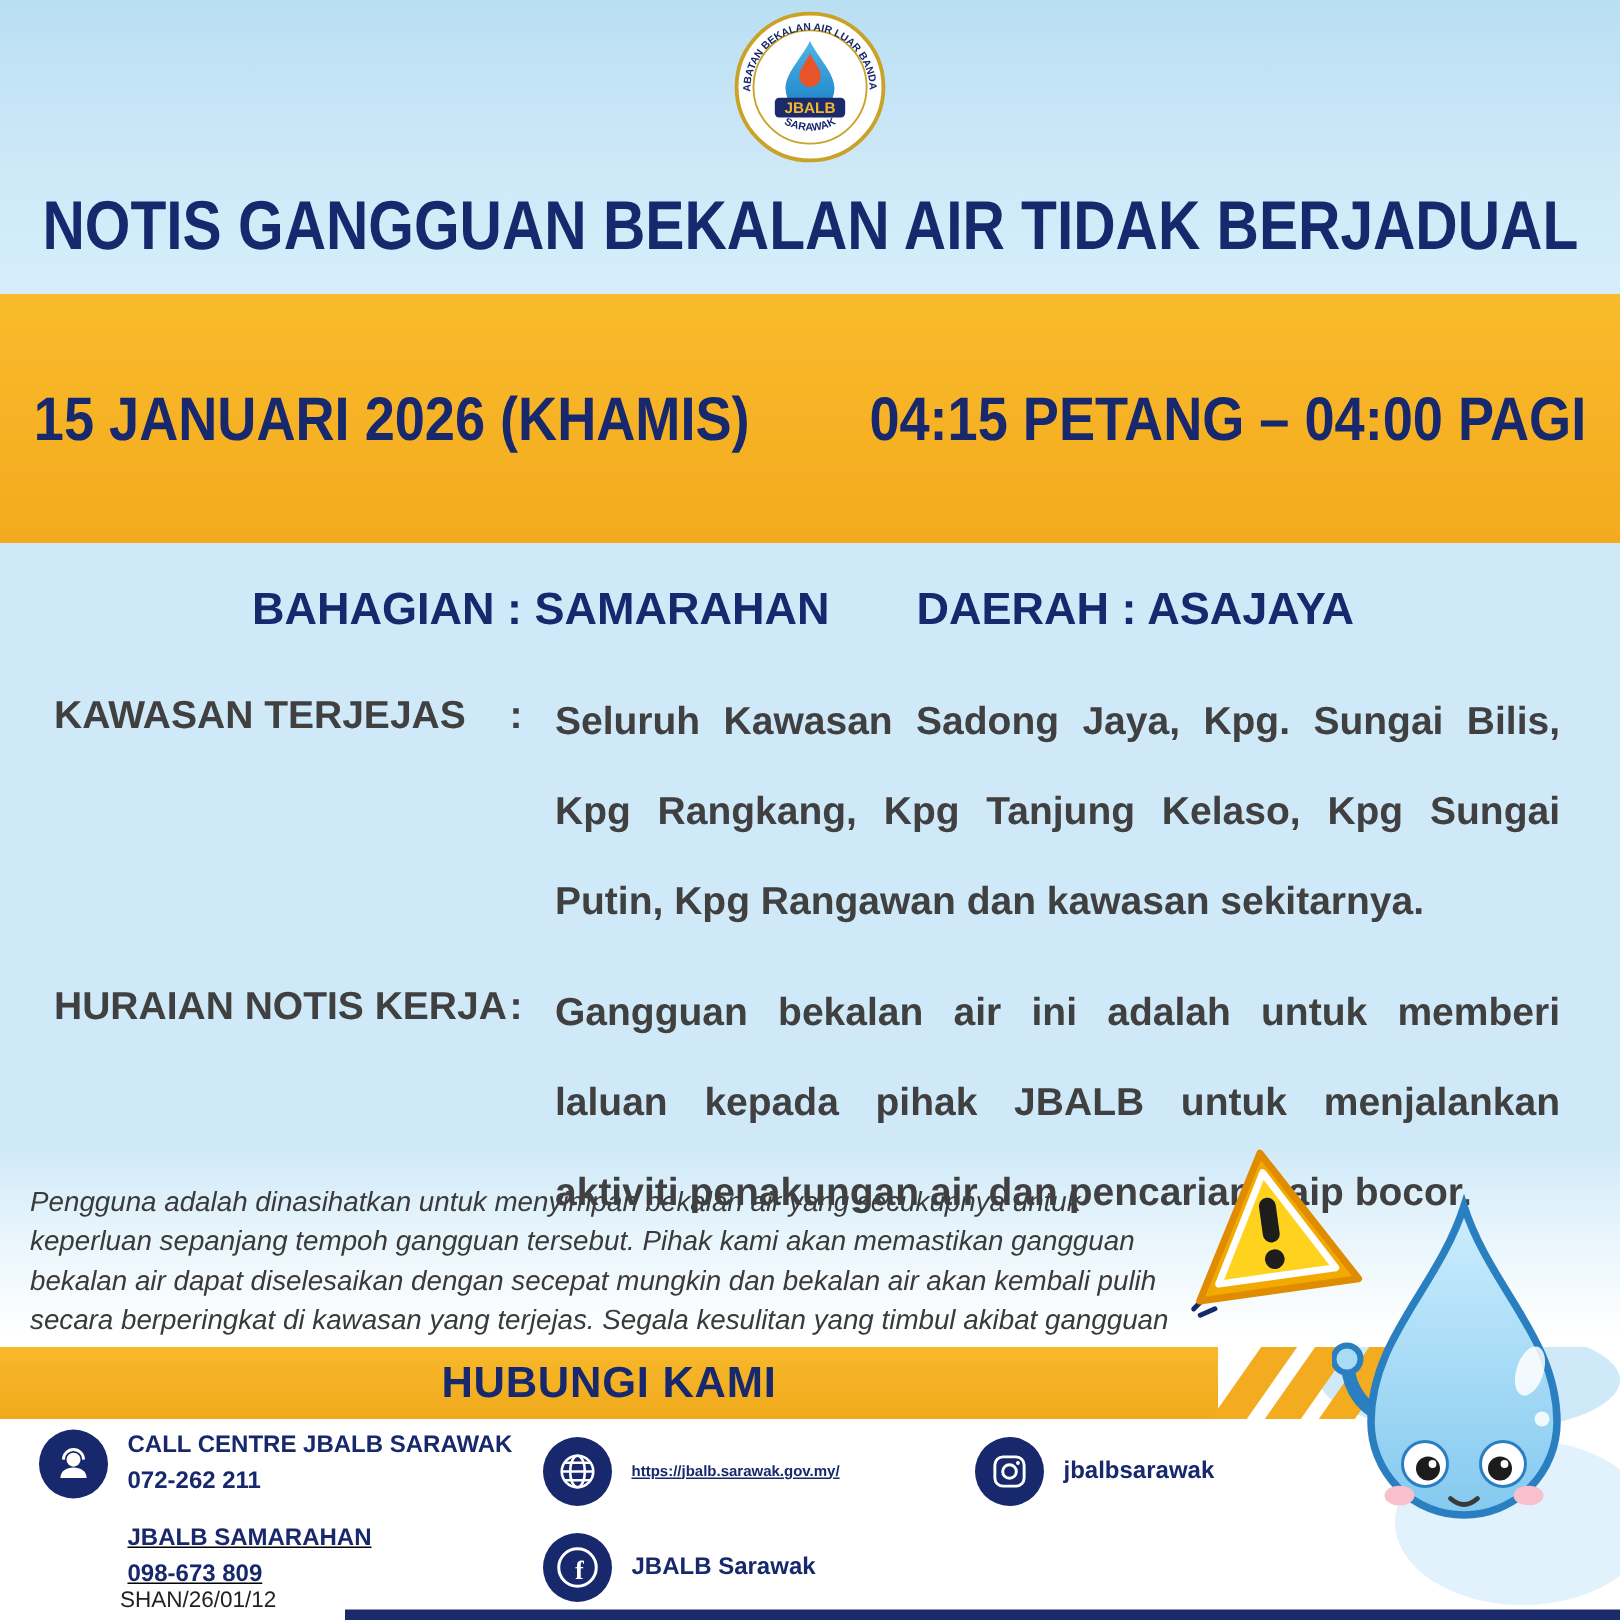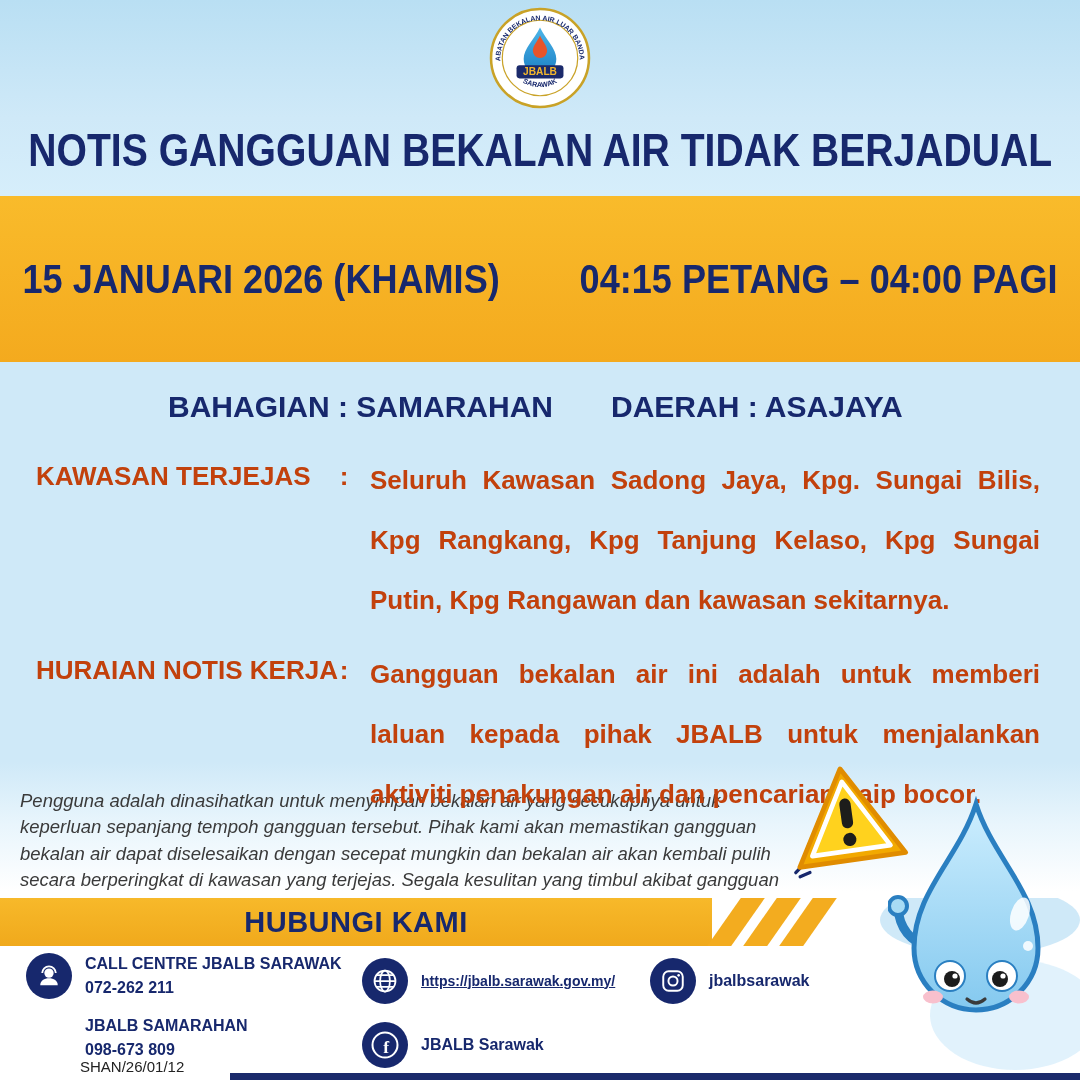--- a/index.html
+++ b/index.html
@@ -18,54 +18,54 @@
   .date-banner{position:absolute;top:196px;left:0;width:1080px;height:166px;
        background:linear-gradient(180deg,#f9bb2b 0%,#f4aa1e 100%);
        display:flex;align-items:center;justify-content:center;gap:14px;}
   .date-line{font-size:41px;font-weight:bold;color:#17286d;white-space:nowrap;
        transform:scaleX(0.88);transform-origin:center;}
 
   
   .details{position:absolute;top:362px;left:0;width:1080px;height:400px;background:#cfe9f8;
        padding:22px 40px 0 36px;box-sizing:border-box;z-index:2;}
   .region-row{margin:6px 0 26px 132px;display:flex;gap:58px;font-size:30px;font-weight:bold;color:#17286d;}
-  .info-row{display:grid;grid-template-columns:282px 52px 1fr;font-weight:bold;color:#c2410c;font-size:26px;}
+  .info-row{display:grid;grid-template-columns:282px 52px 1fr;font-weight:bold;color:#404040;font-size:26px;}
   .info-row .label{line-height:52px;white-space:nowrap;}
   .info-row .colon{line-height:52px;text-align:center;}
   .info-row .text{text-align:justify;line-height:60px;}
   .info-row.second{margin-top:14px;}
 
   
   .disclaimer{position:absolute;top:762px;left:0;width:1080px;height:136px;z-index:1;
        background:linear-gradient(180deg,#cfe9f8 0%,#e8f5fc 45%,#ffffff 95%);}
   .disclaimer-text{position:absolute;top:26px;left:20px;width:778px;font-style:italic;
        font-size:18.5px;line-height:1.42;color:#3a3a3a;}
   .splash{position:absolute;border-radius:50%;pointer-events:none;}
   .splash.s1{left:800px;top:770px;width:260px;height:70px;background:rgba(150,205,238,0.45);transform:rotate(-8deg);}
   .splash.s2{left:880px;top:885px;width:200px;height:70px;background:rgba(160,212,242,0.5);}
   .splash.s3{left:930px;top:960px;width:170px;height:110px;background:rgba(170,218,245,0.35);}
   .splash.s4{left:1000px;top:820px;width:70px;height:26px;background:rgba(140,200,235,0.5);transform:rotate(20deg);}
 
   
   .contact-banner{position:absolute;top:898px;left:0;height:48px;display:flex;align-items:stretch;z-index:3;}
-  .banner-bar{width:712px;background:linear-gradient(180deg,#f7b92a 0%,#f0a91c 100%);
+  .banner-bar{width:812px;background:linear-gradient(180deg,#f7b92a 0%,#f0a91c 100%);
        display:flex;align-items:center;justify-content:center;}
   .banner-title{font-size:29px;font-weight:bold;color:#17286d;letter-spacing:0.5px;}
   .stripe{width:24px;margin-left:12px;background:#f3ac1f;transform:skewX(-35deg);}
 
   
   .footer{position:absolute;top:946px;left:0;width:860px;height:134px;background:#ffffff;z-index:2;}
   .contact-item{position:absolute;display:flex;align-items:center;gap:13px;}
   .icon-circle{width:46px;height:46px;border-radius:50%;background:#17286d;
        display:flex;align-items:center;justify-content:center;flex:none;}
   .contact-text{font-size:16px;font-weight:bold;color:#17286d;line-height:1.5;}
-  .contact-text.small{font-size:14px;}
+  .contact-text.small{font-size:10px;}
   .underline{text-decoration:underline;}
   .ci-call{left:26px;top:6px;}
-  .ci-office{left:85px;top:68px;}
+  .ci-office{left:85px;top:68px;text-decoration:underline;}
   .ci-web{left:362px;top:12px;}
   .ci-fb{left:362px;top:76px;}
   .ci-ig{left:650px;top:12px;}
   .ref-code{position:absolute;left:80px;top:112px;font-size:15px;color:#222222;text-align:center;}
   .bottom-strip{position:absolute;left:230px;bottom:0;width:850px;height:7px;background:#1b2a6b;z-index:9;}
 
   
   .warning-triangle{position:absolute;left:786px;top:758px;width:122px;height:122px;z-index:8;transform:rotate(-8deg);}
   .mascot{position:absolute;left:888px;top:796px;width:178px;height:256px;z-index:8;}
 </style>

